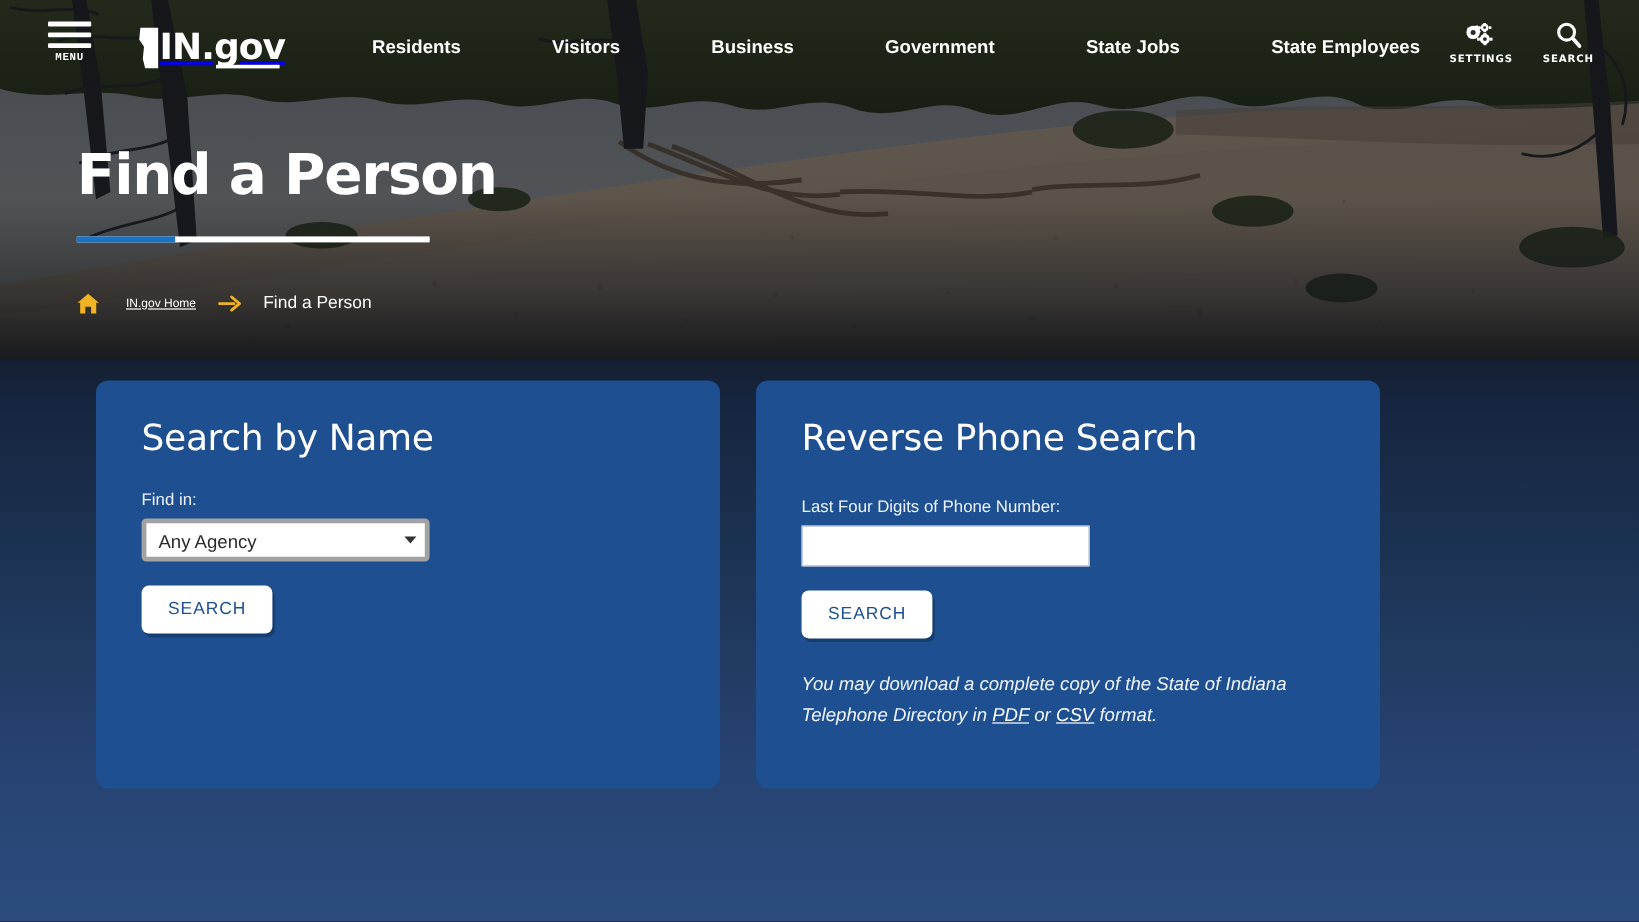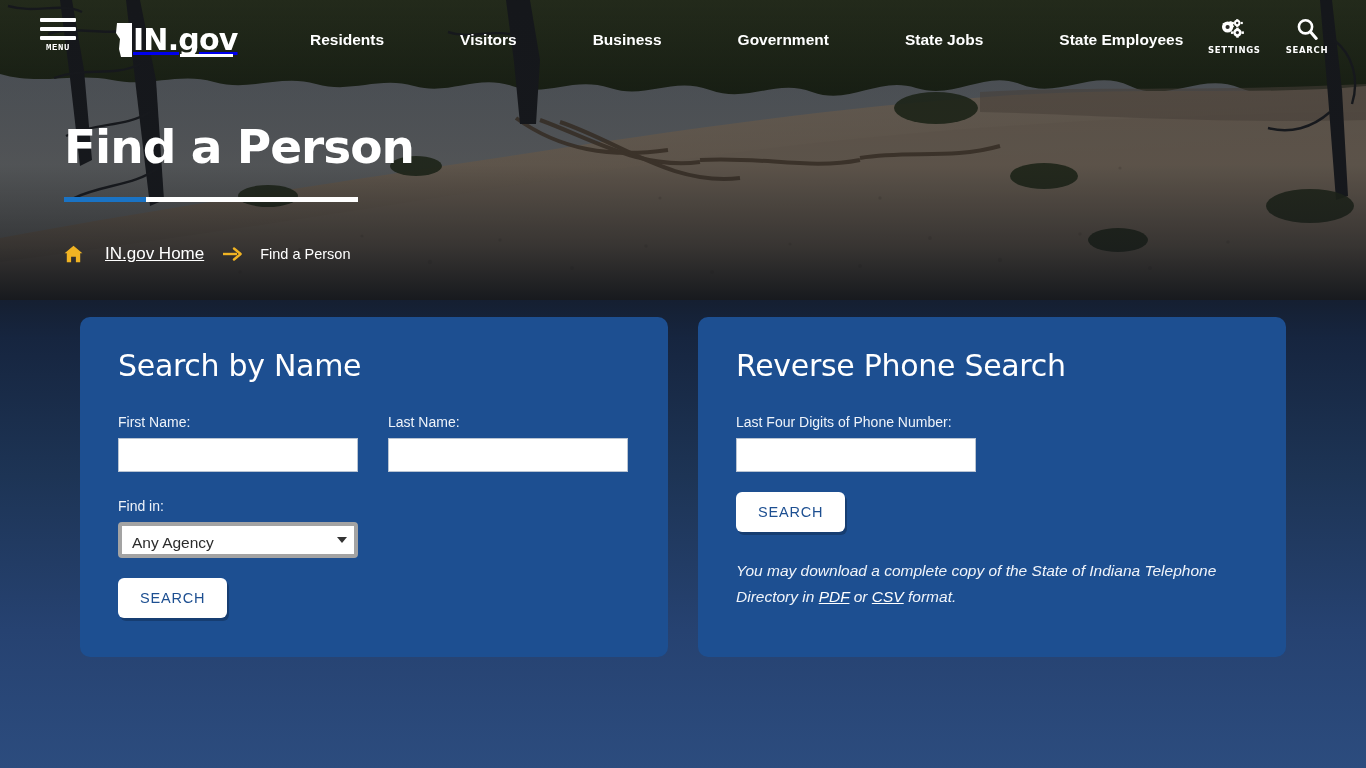--- a/index.html
+++ b/index.html
@@ -198,31 +198,31 @@
     display: flex;
     align-items: center;
     gap: 10px;
     font-size: 14.5px;
     color: #fff;
   }
   .bc-home-icon { display: block; }
   .bc-link {
     color: #fff;
     text-decoration: underline;
-    font-size: 17px;
+    font-size: 10px;
     margin-left: 12px;
   }
   .bc-arrow { margin: 0 8px; display: block; }
   .bc-current { color: #fff; font-size: 14.5px; }
 
   
   .cards {
     position: absolute;
     left: 80px; top: 317px;
-    width: 1206px;
+    width: 1070px;
     height: 340px;
     z-index: 4;
     display: flex;
     gap: 30px;
   }
   .card {
     width: 588px;
     background: #1d4f91;
     border-radius: 10px;
     padding: 32px 38px 0 38px;
@@ -504,30 +504,20 @@
     <path d="M12,2.5 L18.6,8 L12,13.5" fill="none" stroke="#f0b323" stroke-width="2.4" stroke-linecap="round" stroke-linejoin="round"></path>
   </svg>
   <span class="bc-current">Find a Person</span>
 </div>
 
 <div class="cards">
 
   <section class="card">
     <h2 class="card-title">Search by Name</h2>
 
-    <div class="field-row">
-      <div class="field">
-        <label class="field-label">First Name:</label>
-        <input class="text-input" type="text" value="" style="">
-      </div>
-      <div class="field">
-        <label class="field-label">Last Name:</label>
-        <input class="text-input wide" type="text" value="" style="">
-      </div>
-    </div>
 
     <div class="field-block">
       <label class="field-label">Find in:</label>
       <div class="select-wrap">
         <div class="select-box">Any Agency</div>
         <span class="select-caret"></span>
       </div>
     </div>
 
     <button class="btn-search" type="button">SEARCH</button>

